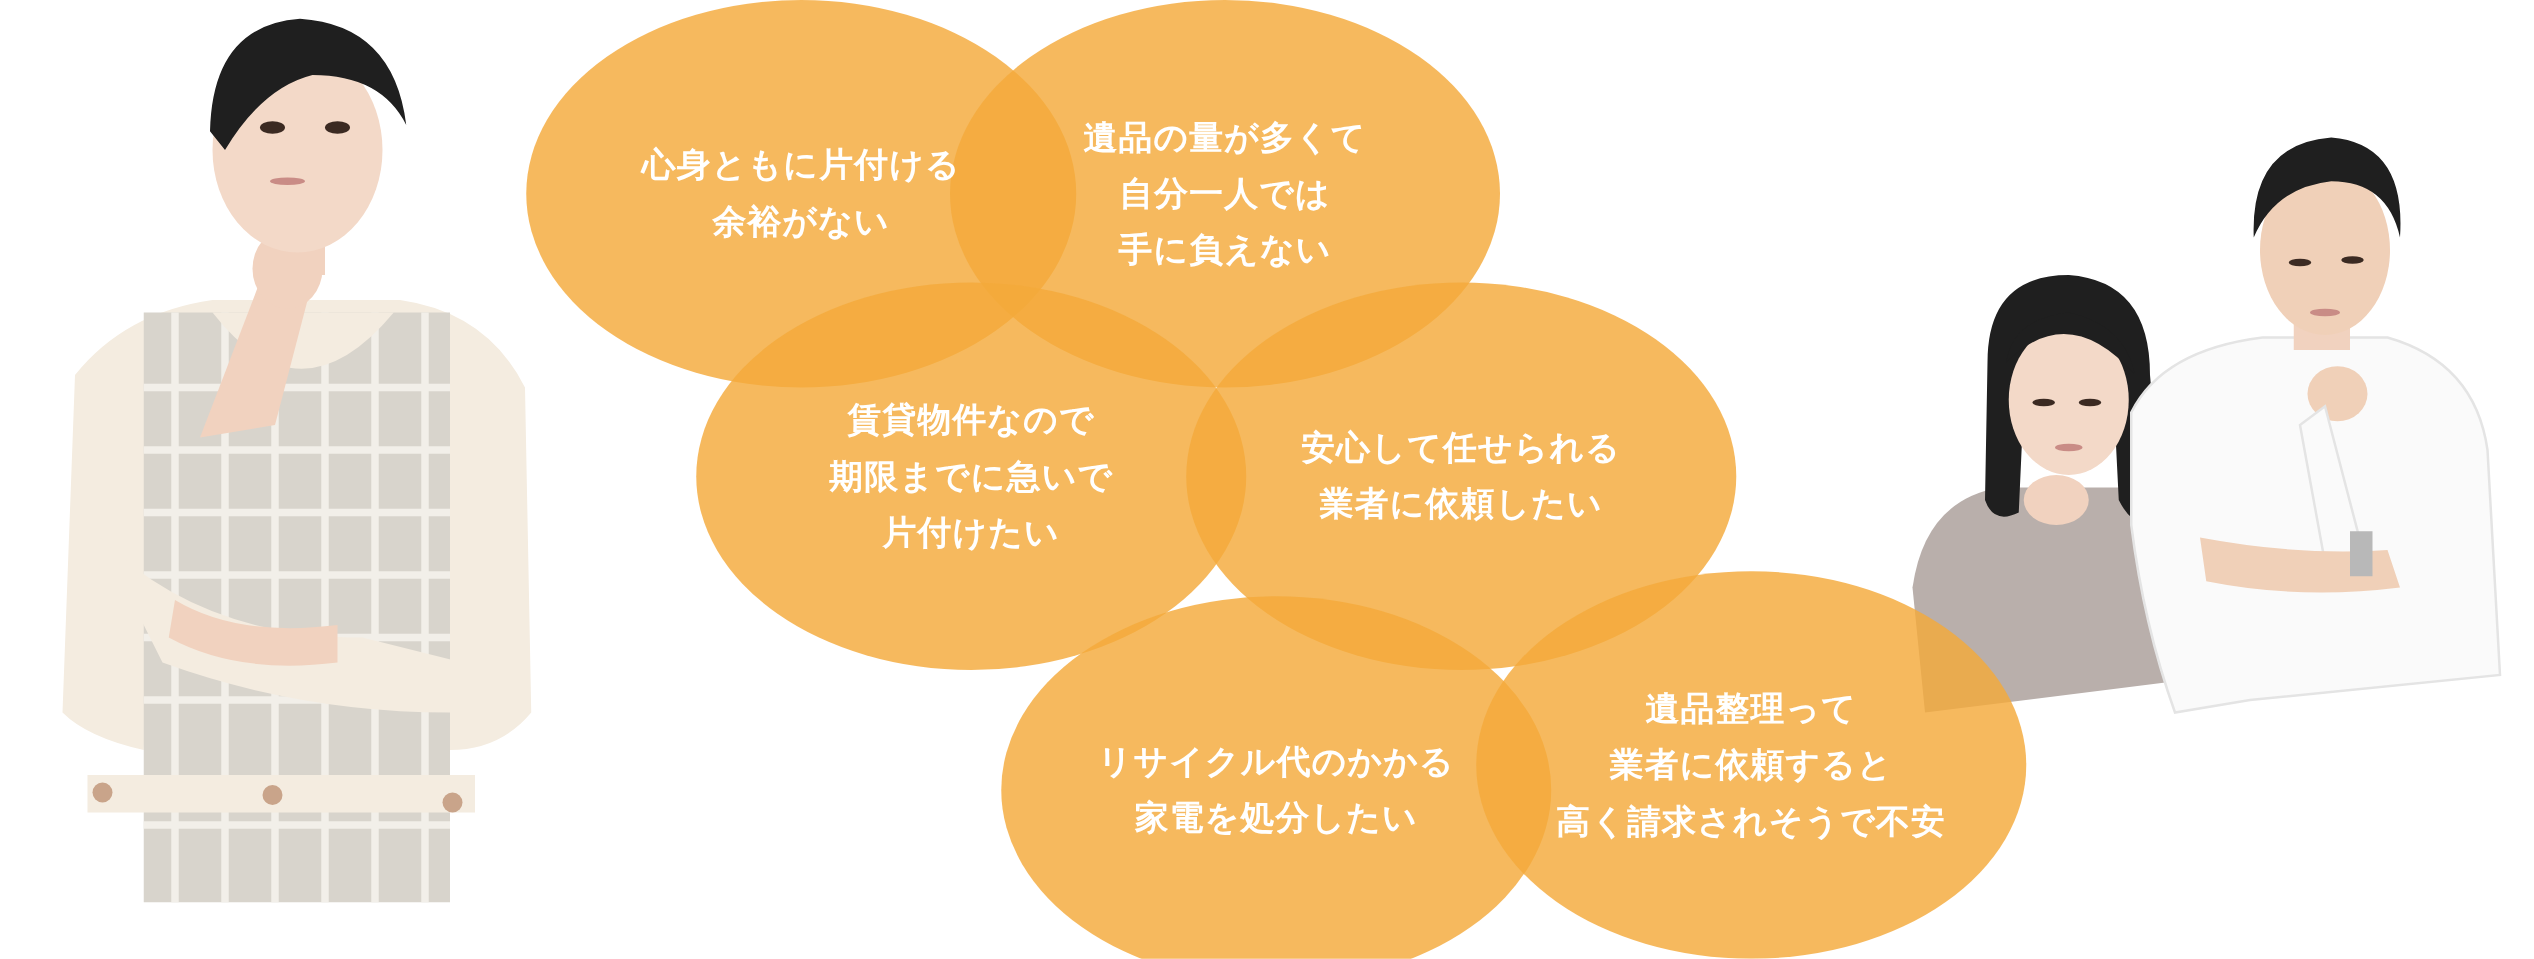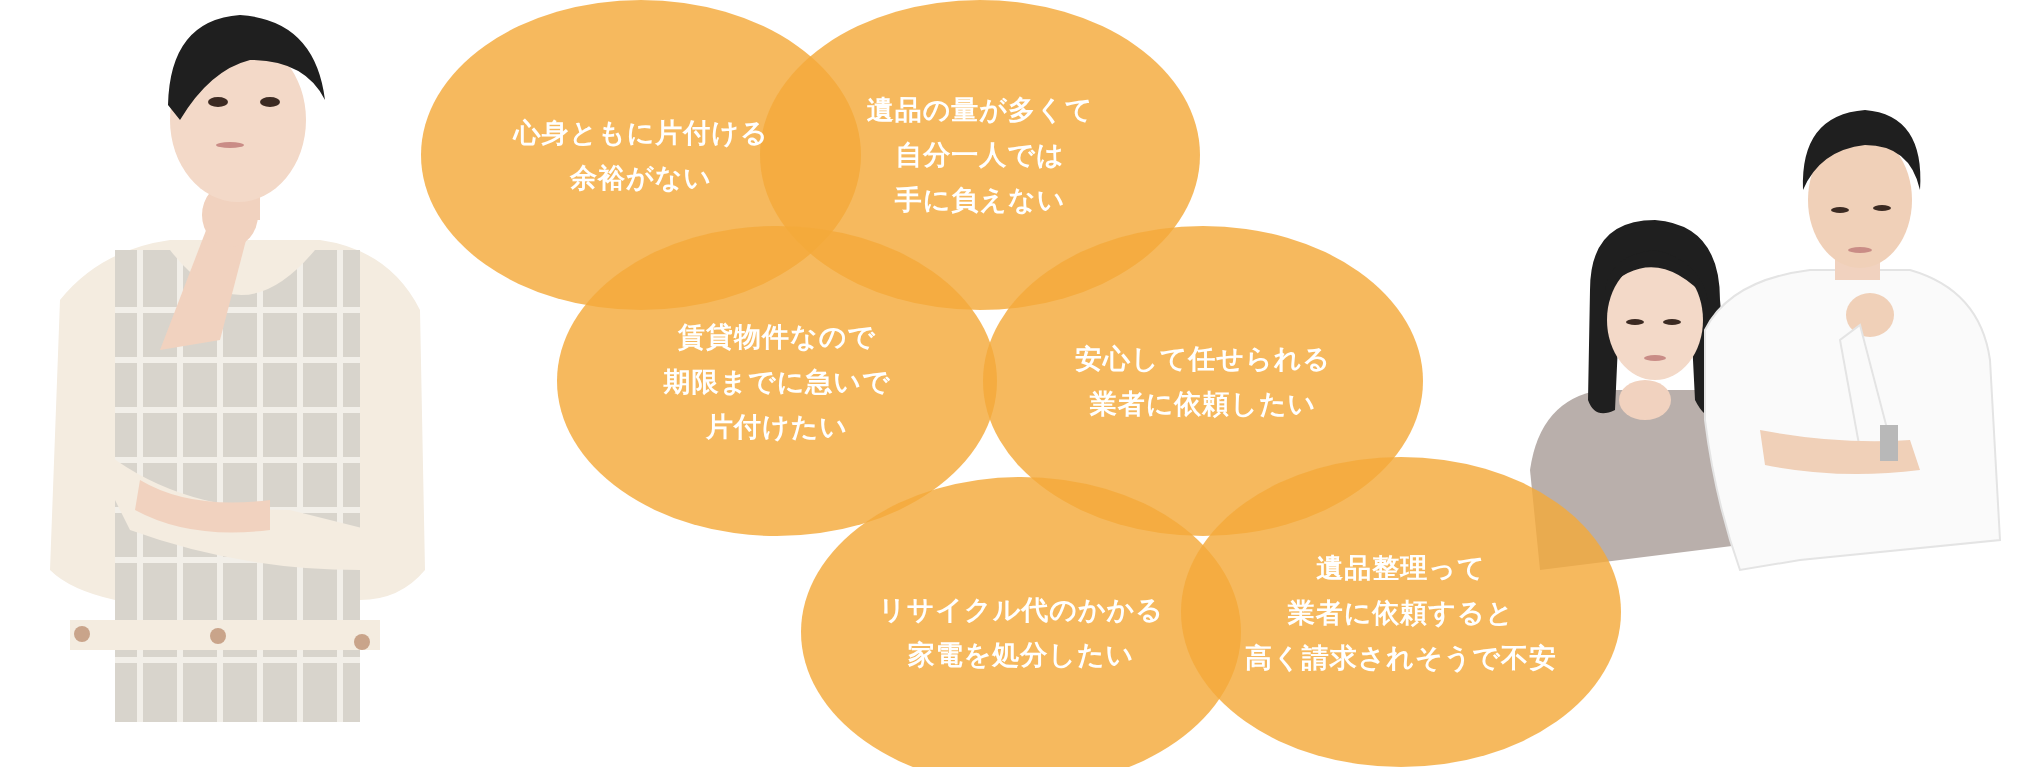--- a/index.html
+++ b/index.html
@@ -108,21 +108,21 @@
     <div class="bubble-text">遺品の量が多くて
 自分一人では
 手に負えない</div>
   </div>
 
   <div class="bubble" style="left:517px;top:226px;">
     <div class="bubble-text">賃貸物件なので
 期限までに急いで
 片付けたい</div>
   </div>
-  <div class="bubble" style="left:943px;top:226px;align-items:center;">
+  <div class="bubble" style="left:909px;top:226px;align-items:center;">
     <div class="bubble-text">安心して任せられる
 業者に依頼したい</div>
   </div>
 
   <div class="bubble" style="left:761px;top:477px;">
     <div class="bubble-text">リサイクル代のかかる
 家電を処分したい</div>
   </div>
   <div class="bubble" style="left:1141px;top:457px;align-items:center;">
     <div class="bubble-text">遺品整理って

